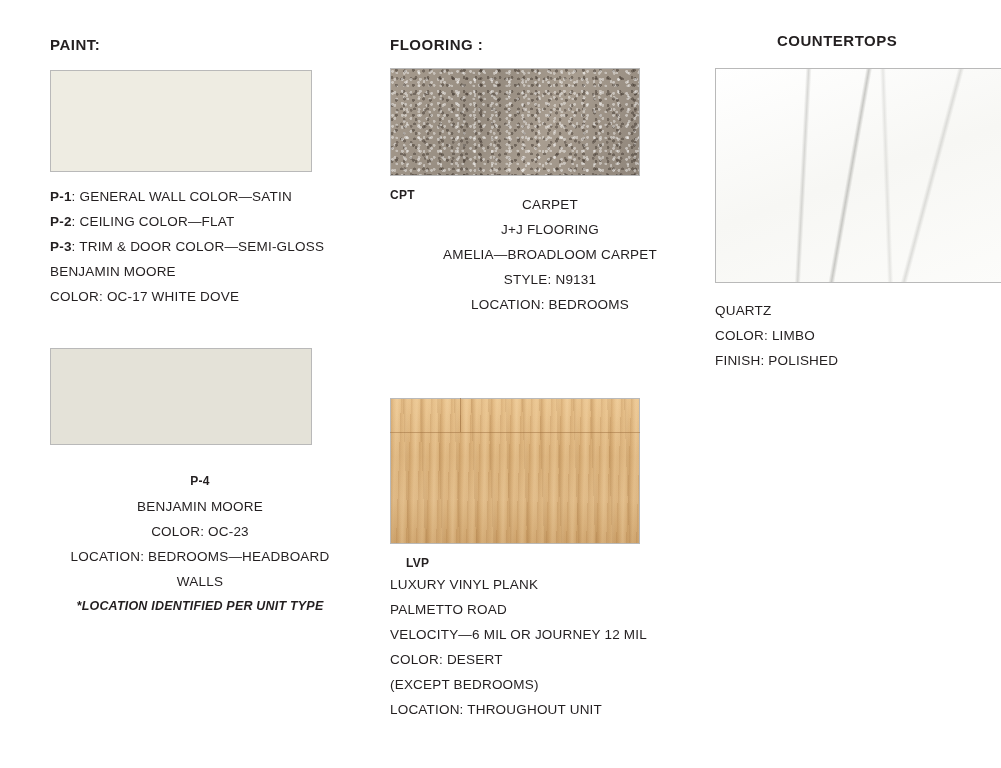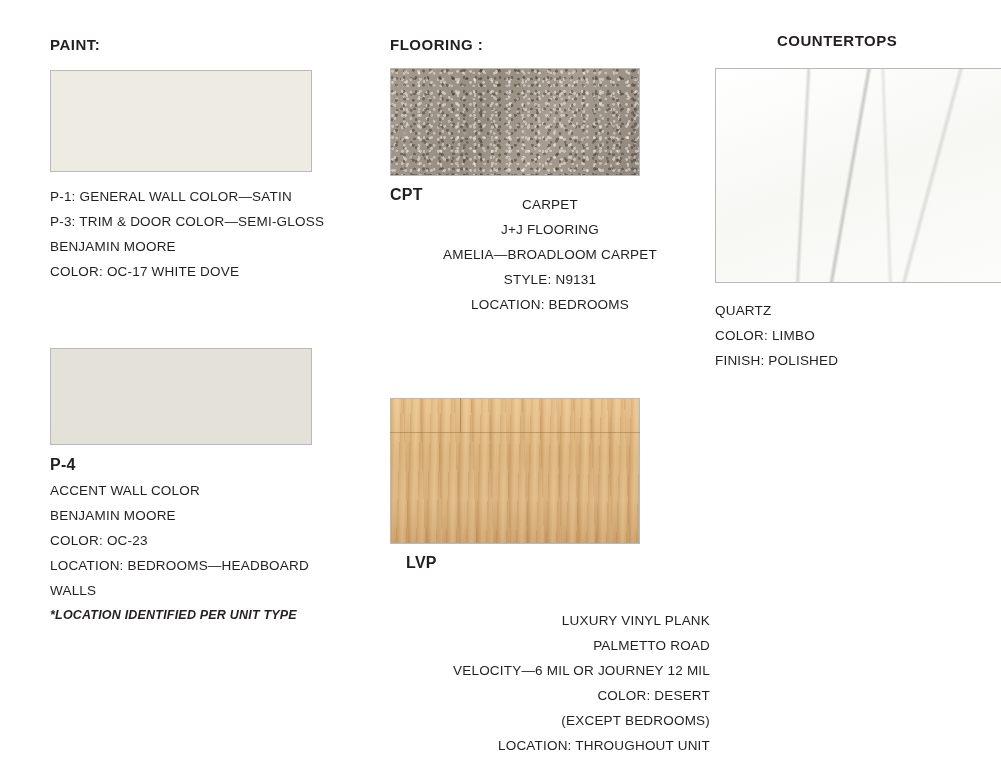--- a/index.html
+++ b/index.html
@@ -40,25 +40,25 @@
     box-sizing: border-box;
   }
 
   .spec {
     font-size: 13.5px;
     line-height: 25px;
     color: #231f20;
     letter-spacing: 0.2px;
   }
   .spec .code {
-    font-weight: normal;
+    font-weight: bold;
   }
   .label-bold {
     font-weight: bold;
-    font-size: 16px;
+    font-size: 12px;
     line-height: 26px;
     letter-spacing: 0.3px;
   }
   .italic {
     font-style: italic;
     font-size: 12.5px;
     letter-spacing: 0.2px;
     font-weight: bold;
   }
   .line { display: block; }
@@ -69,21 +69,21 @@
     position: absolute; left: 0; top: 70px;
     width: 262px; height: 102px;
     background: #eeece2;
   }
   #paint-specs-1 { position: absolute; left: 0; top: 184px; width: 310px; }
   #paint-swatch-2 {
     position: absolute; left: 0; top: 348px;
     width: 262px; height: 97px;
     background: #e4e2d8;
   }
-  #paint-specs-2 { position: absolute; left: 0; top: 452px; width: 300px; }
+  #paint-specs-2 { position: absolute; left: 0; top: 468px; width: 300px; text-align: center; }
 
   
   #floor-heading { position: absolute; left: 0; top: 36px; }
   #cpt-swatch {
     position: absolute; left: 0; top: 68px;
     width: 250px; height: 108px;
     background-color: #9c9287;
     background-image:
       radial-gradient(circle at 12% 22%, rgba(255,255,255,0.45) 0 1.2px, transparent 1.6px),
       radial-gradient(circle at 31% 8%, rgba(60,50,42,0.5) 0 1.3px, transparent 1.7px),
@@ -124,21 +124,21 @@
     position: absolute; left: 70px; top: 398px;
     width: 1px; height: 34px;
     background: rgba(150,104,56,0.55);
   }
   #lvp-seam-h {
     position: absolute; left: 0; top: 432px;
     width: 250px; height: 1px;
     background: rgba(150,104,56,0.45);
   }
   #lvp-label { position: absolute; left: 16px; top: 550px; }
-  #lvp-specs { position: absolute; left: 0; top: 608px; width: 320px; text-align: right; }
+  #lvp-specs { position: absolute; left: 0; top: 572px; width: 320px; }
 
   
   #counter-heading { position: absolute; left: 62px; top: 32px; }
   #counter-swatch {
     position: absolute; left: 0; top: 68px;
     width: 290px; height: 215px;
     background-color: #fbfbf9;
     background-image:
       linear-gradient(100deg, rgba(190,190,185,0.0) 46%, rgba(160,160,155,0.55) 47%, rgba(190,190,185,0.0) 48%),
       linear-gradient(93deg, rgba(175,175,170,0.0) 30%, rgba(150,150,145,0.35) 31%, rgba(175,175,170,0.0) 32%),
@@ -154,31 +154,31 @@
 <div class="board">
 
   <div class="col col-paint">
 
     <div class="heading" id="paint-heading">PAINT:</div>
 
     <div class="swatch" id="paint-swatch-1"></div>
 
     <div class="spec" id="paint-specs-1">
       <span class="line"><span class="code">P-1</span><span>: GENERAL WALL COLOR—SATIN</span></span>
+      <span class="line"><span class="code">P-2</span><span>: CEILING COLOR—FLAT</span></span>
       <span class="line"><span class="code">P-3</span><span>: TRIM &amp; DOOR COLOR—SEMI-GLOSS</span></span>
       <span class="line">BENJAMIN MOORE</span>
       <span class="line">COLOR: OC-17 WHITE DOVE</span>
     </div>
 
     <div class="swatch" id="paint-swatch-2"></div>
 
     <div id="paint-specs-2">
       <div class="label-bold">P-4</div>
       <div class="spec">
-        <span class="line">ACCENT WALL COLOR</span>
         <span class="line">BENJAMIN MOORE</span>
         <span class="line">COLOR: OC-23</span>
         <span class="line">LOCATION: BEDROOMS—HEADBOARD</span>
         <span class="line">WALLS</span>
         <span class="line italic">*LOCATION IDENTIFIED PER UNIT TYPE</span>
       </div>
     </div>
 
   </div>
 

